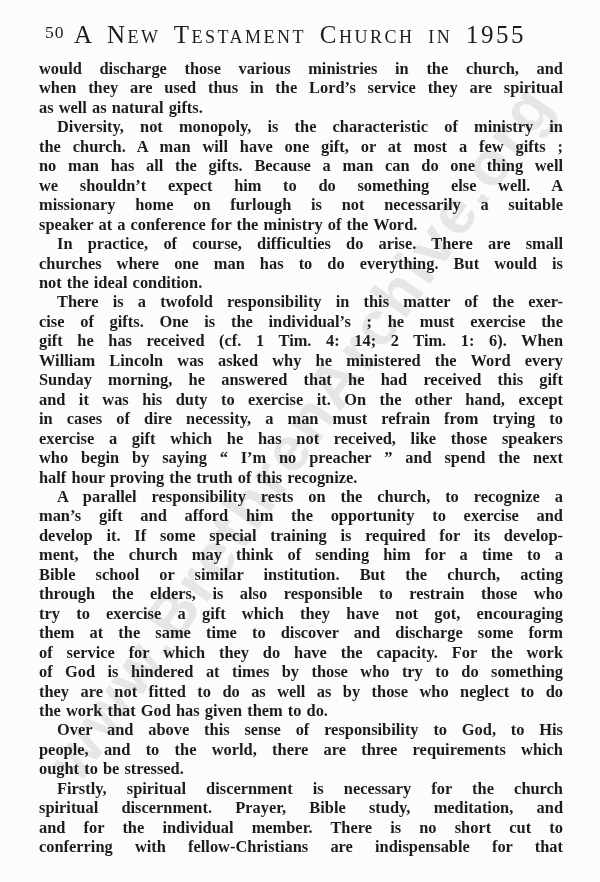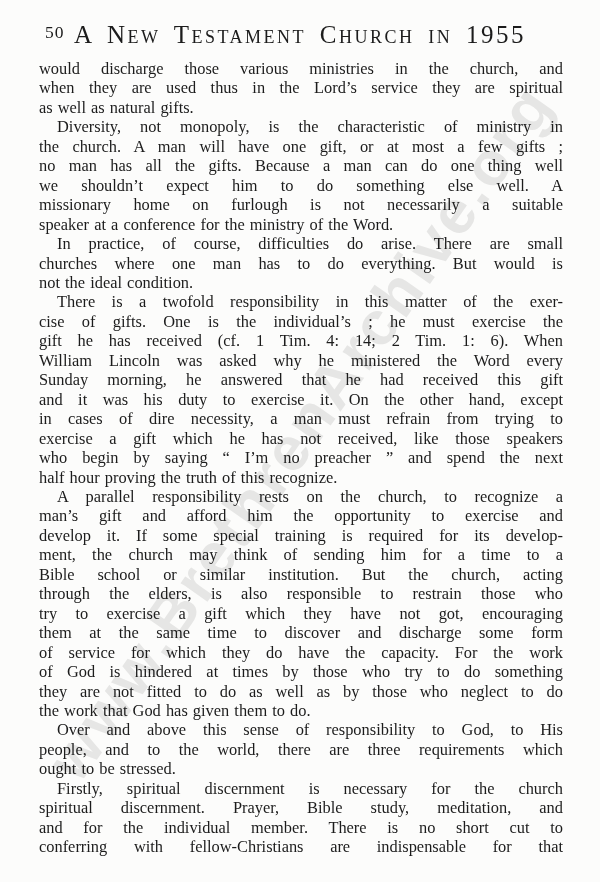--- a/index.html
+++ b/index.html
@@ -53,21 +53,21 @@
     word-spacing: 5px;
   }
 
   .body {
     position: absolute;
     top: 59px;
     left: 39px;
     width: 524px;
   }
 
-  .para { margin: 0; }
+  .para { margin: 0; font-weight: bold; }
 
   .line {
     font-size: 16.4px;
     line-height: 19.45px;
     text-align: justify;
     text-align-last: justify;
     word-spacing: 1px;
     white-space: nowrap; 
   }
 

